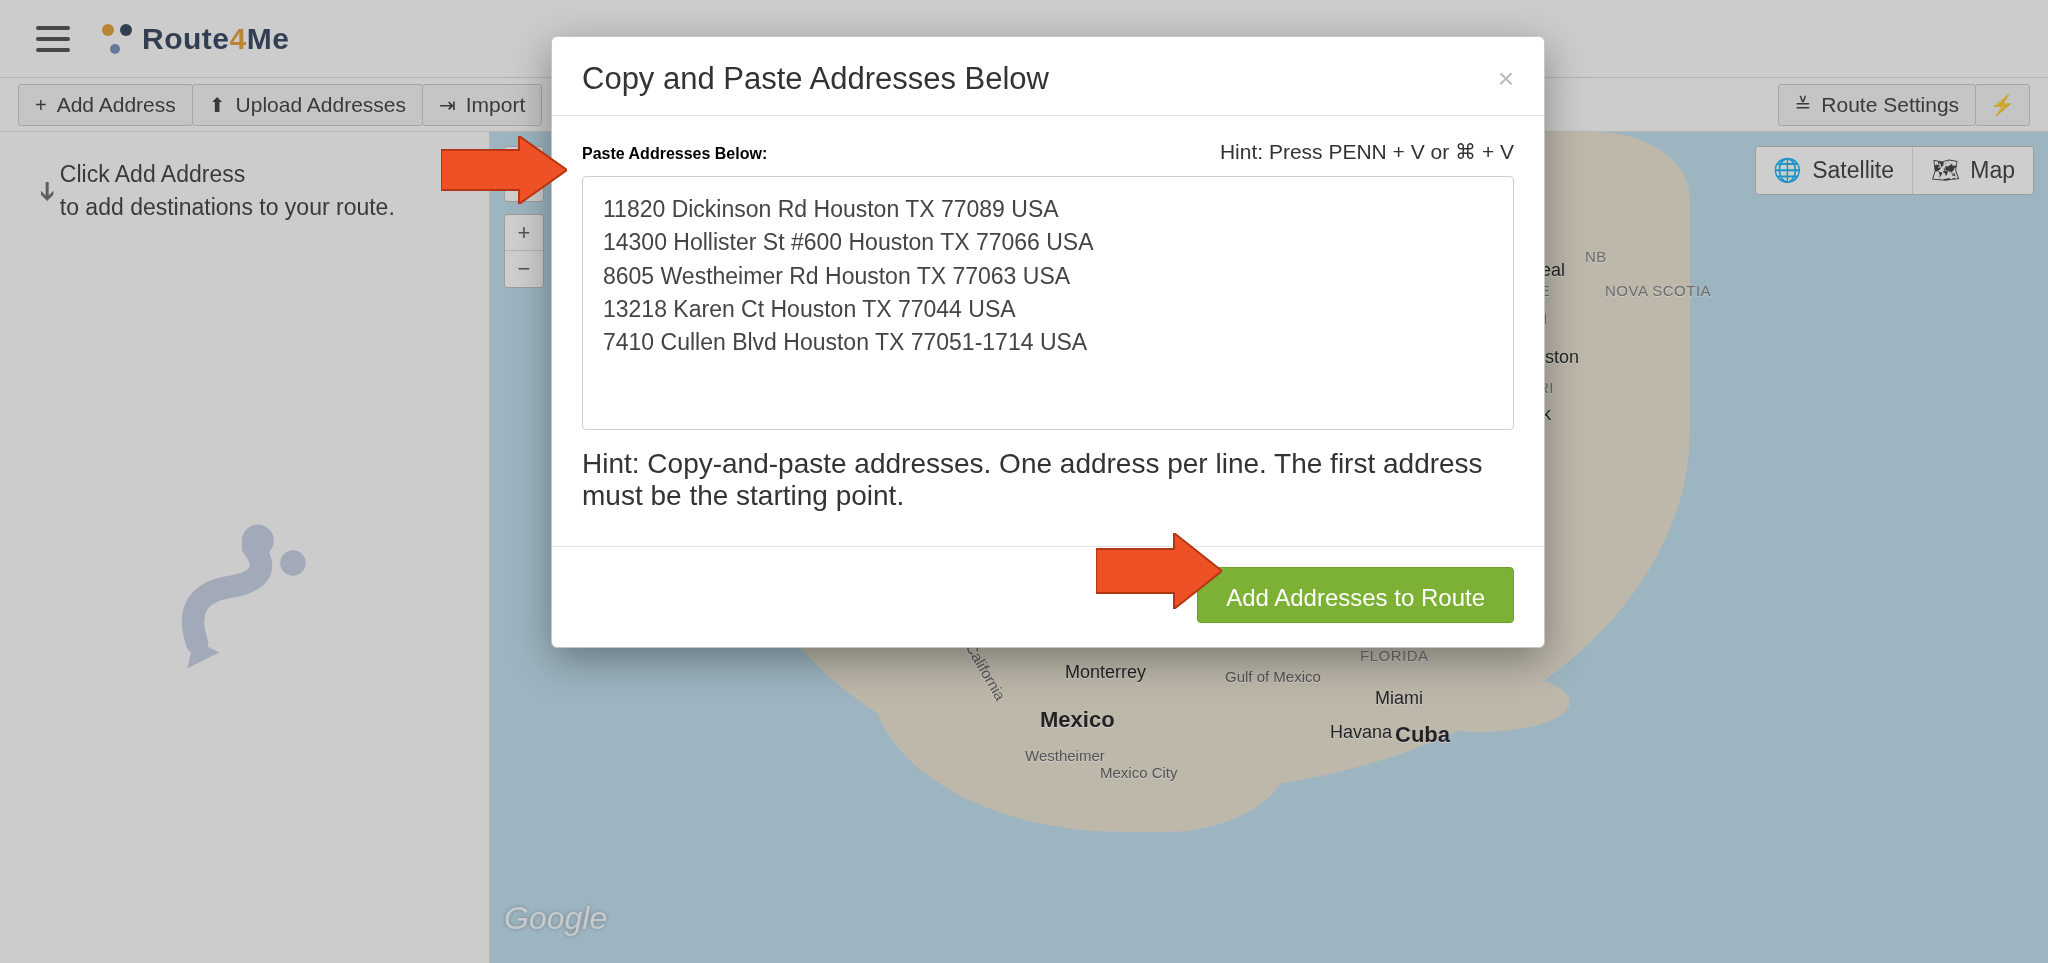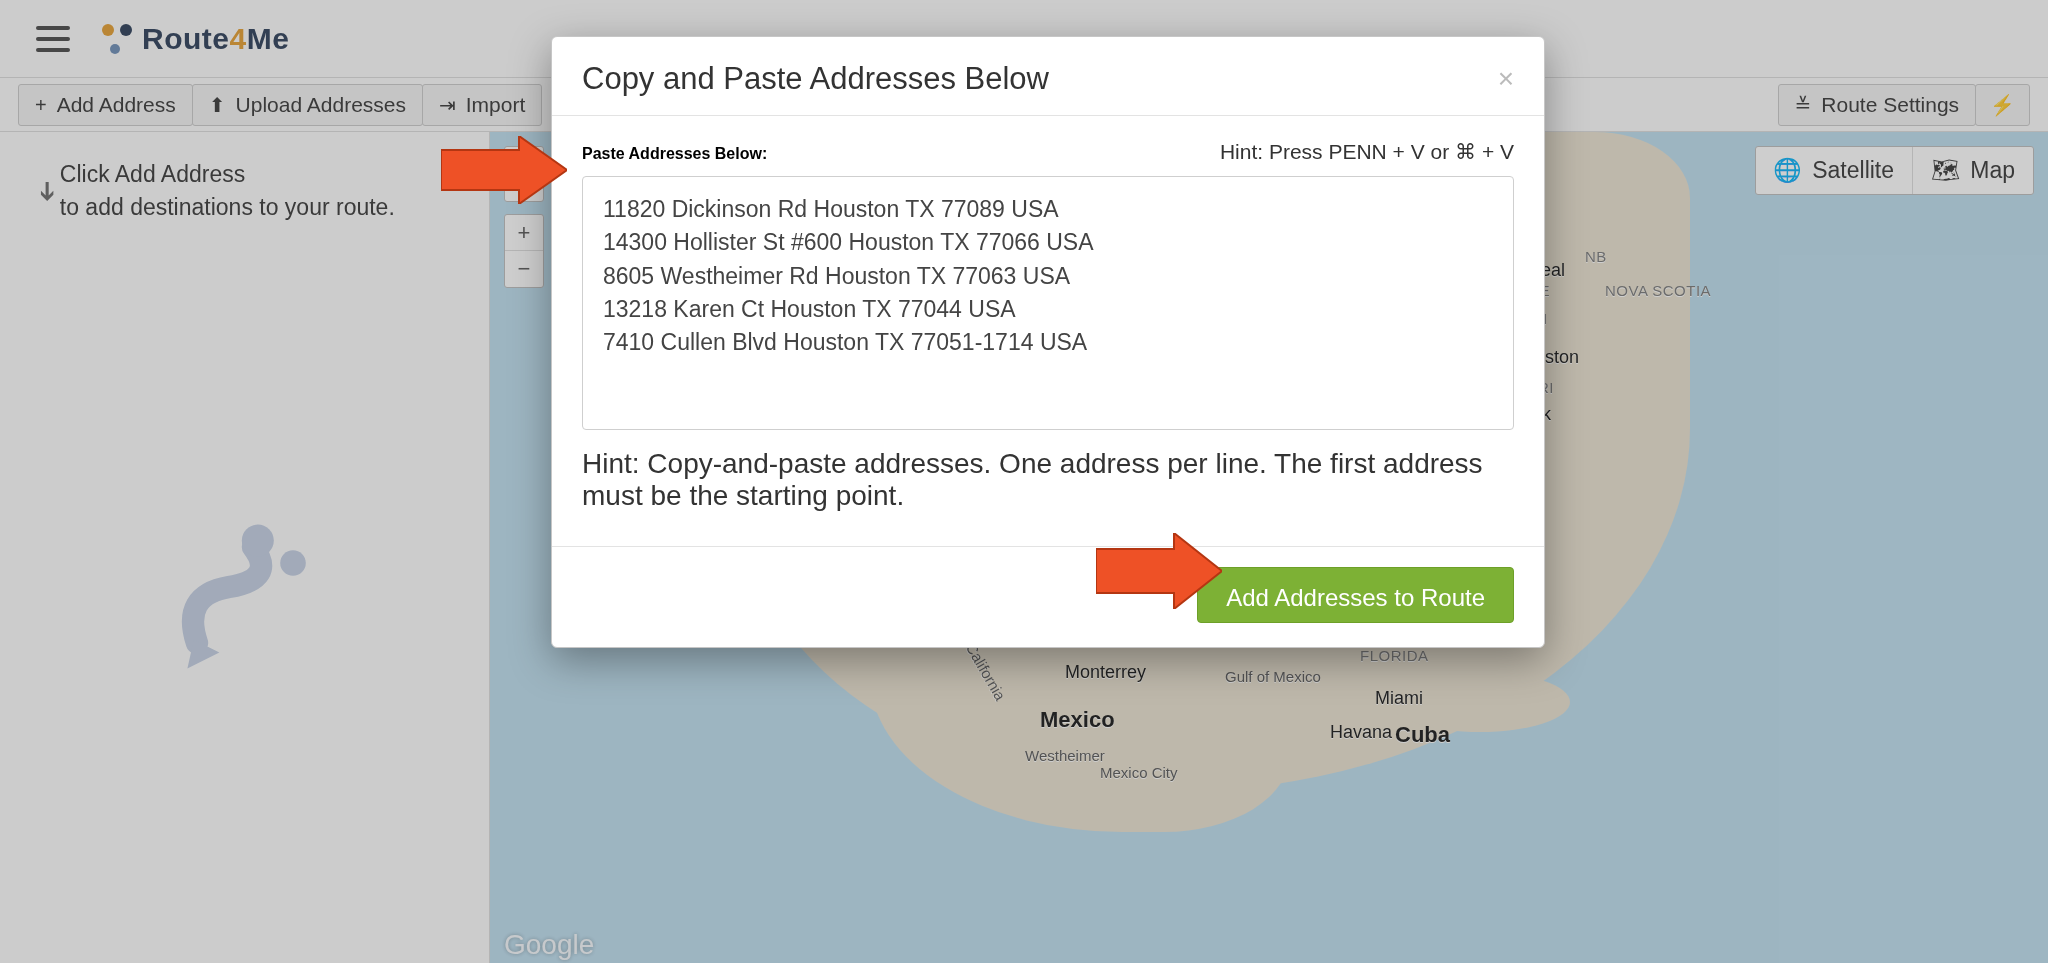--- a/index.html
+++ b/index.html
@@ -63,21 +63,21 @@
   .streetview { position:absolute; left:14px; top:14px; width:40px; height:56px; background:#fff; border:1px solid #bbb; border-radius:3px; display:flex; align-items:center; justify-content:center; }
   .streetview svg { width:22px; height:40px; }
   .zoom { position:absolute; left:14px; top:82px; width:40px; background:#fff; border:1px solid #bbb; border-radius:3px; }
   .zoom button { width:100%; height:36px; background:none; border:none; border-bottom:1px solid #ddd; font-size:22px; color:#555; cursor:pointer; }
   .zoom button:last-child { border-bottom:none; }
 
   .maptype { position:absolute; right:14px; top:14px; display:flex; background:#fff; border:1px solid #bbb; border-radius:3px; overflow:hidden; }
   .maptype button { display:flex; align-items:center; gap:10px; padding:10px 18px; background:none; border:none; font-size:23px; color:#333; cursor:pointer; }
   .maptype button + button { border-left:1px solid #ddd; }
 
-  .map-attr { position:absolute; left:14px; bottom:2px; color:#fff; font-size:28px; font-weight:500; opacity:.85; text-shadow:0 0 4px rgba(0,0,0,.4); }
+  .map-attr { position:absolute; left:14px; bottom:26px; color:#fff; font-size:32px; font-weight:500; opacity:.85; text-shadow:0 0 4px rgba(0,0,0,.4);font-style:italic; }
 
   
   .land { position:absolute; background:#e9e1cf; border-radius:40% 50% 45% 55%; }
   .citylabel { position:absolute; font-size:18px; color:#111; text-shadow:0 1px 0 #fff; white-space:nowrap; }
   .citylabel.small { font-size:15px; color:#555; }
   .citylabel.big { font-size:22px; font-weight:700; }
   .citylabel.state { font-size:15px; color:#777; letter-spacing:.5px; }
 
   
   .scrim { position:absolute; inset:0; background:rgba(80,80,80,.28); z-index:5; }

